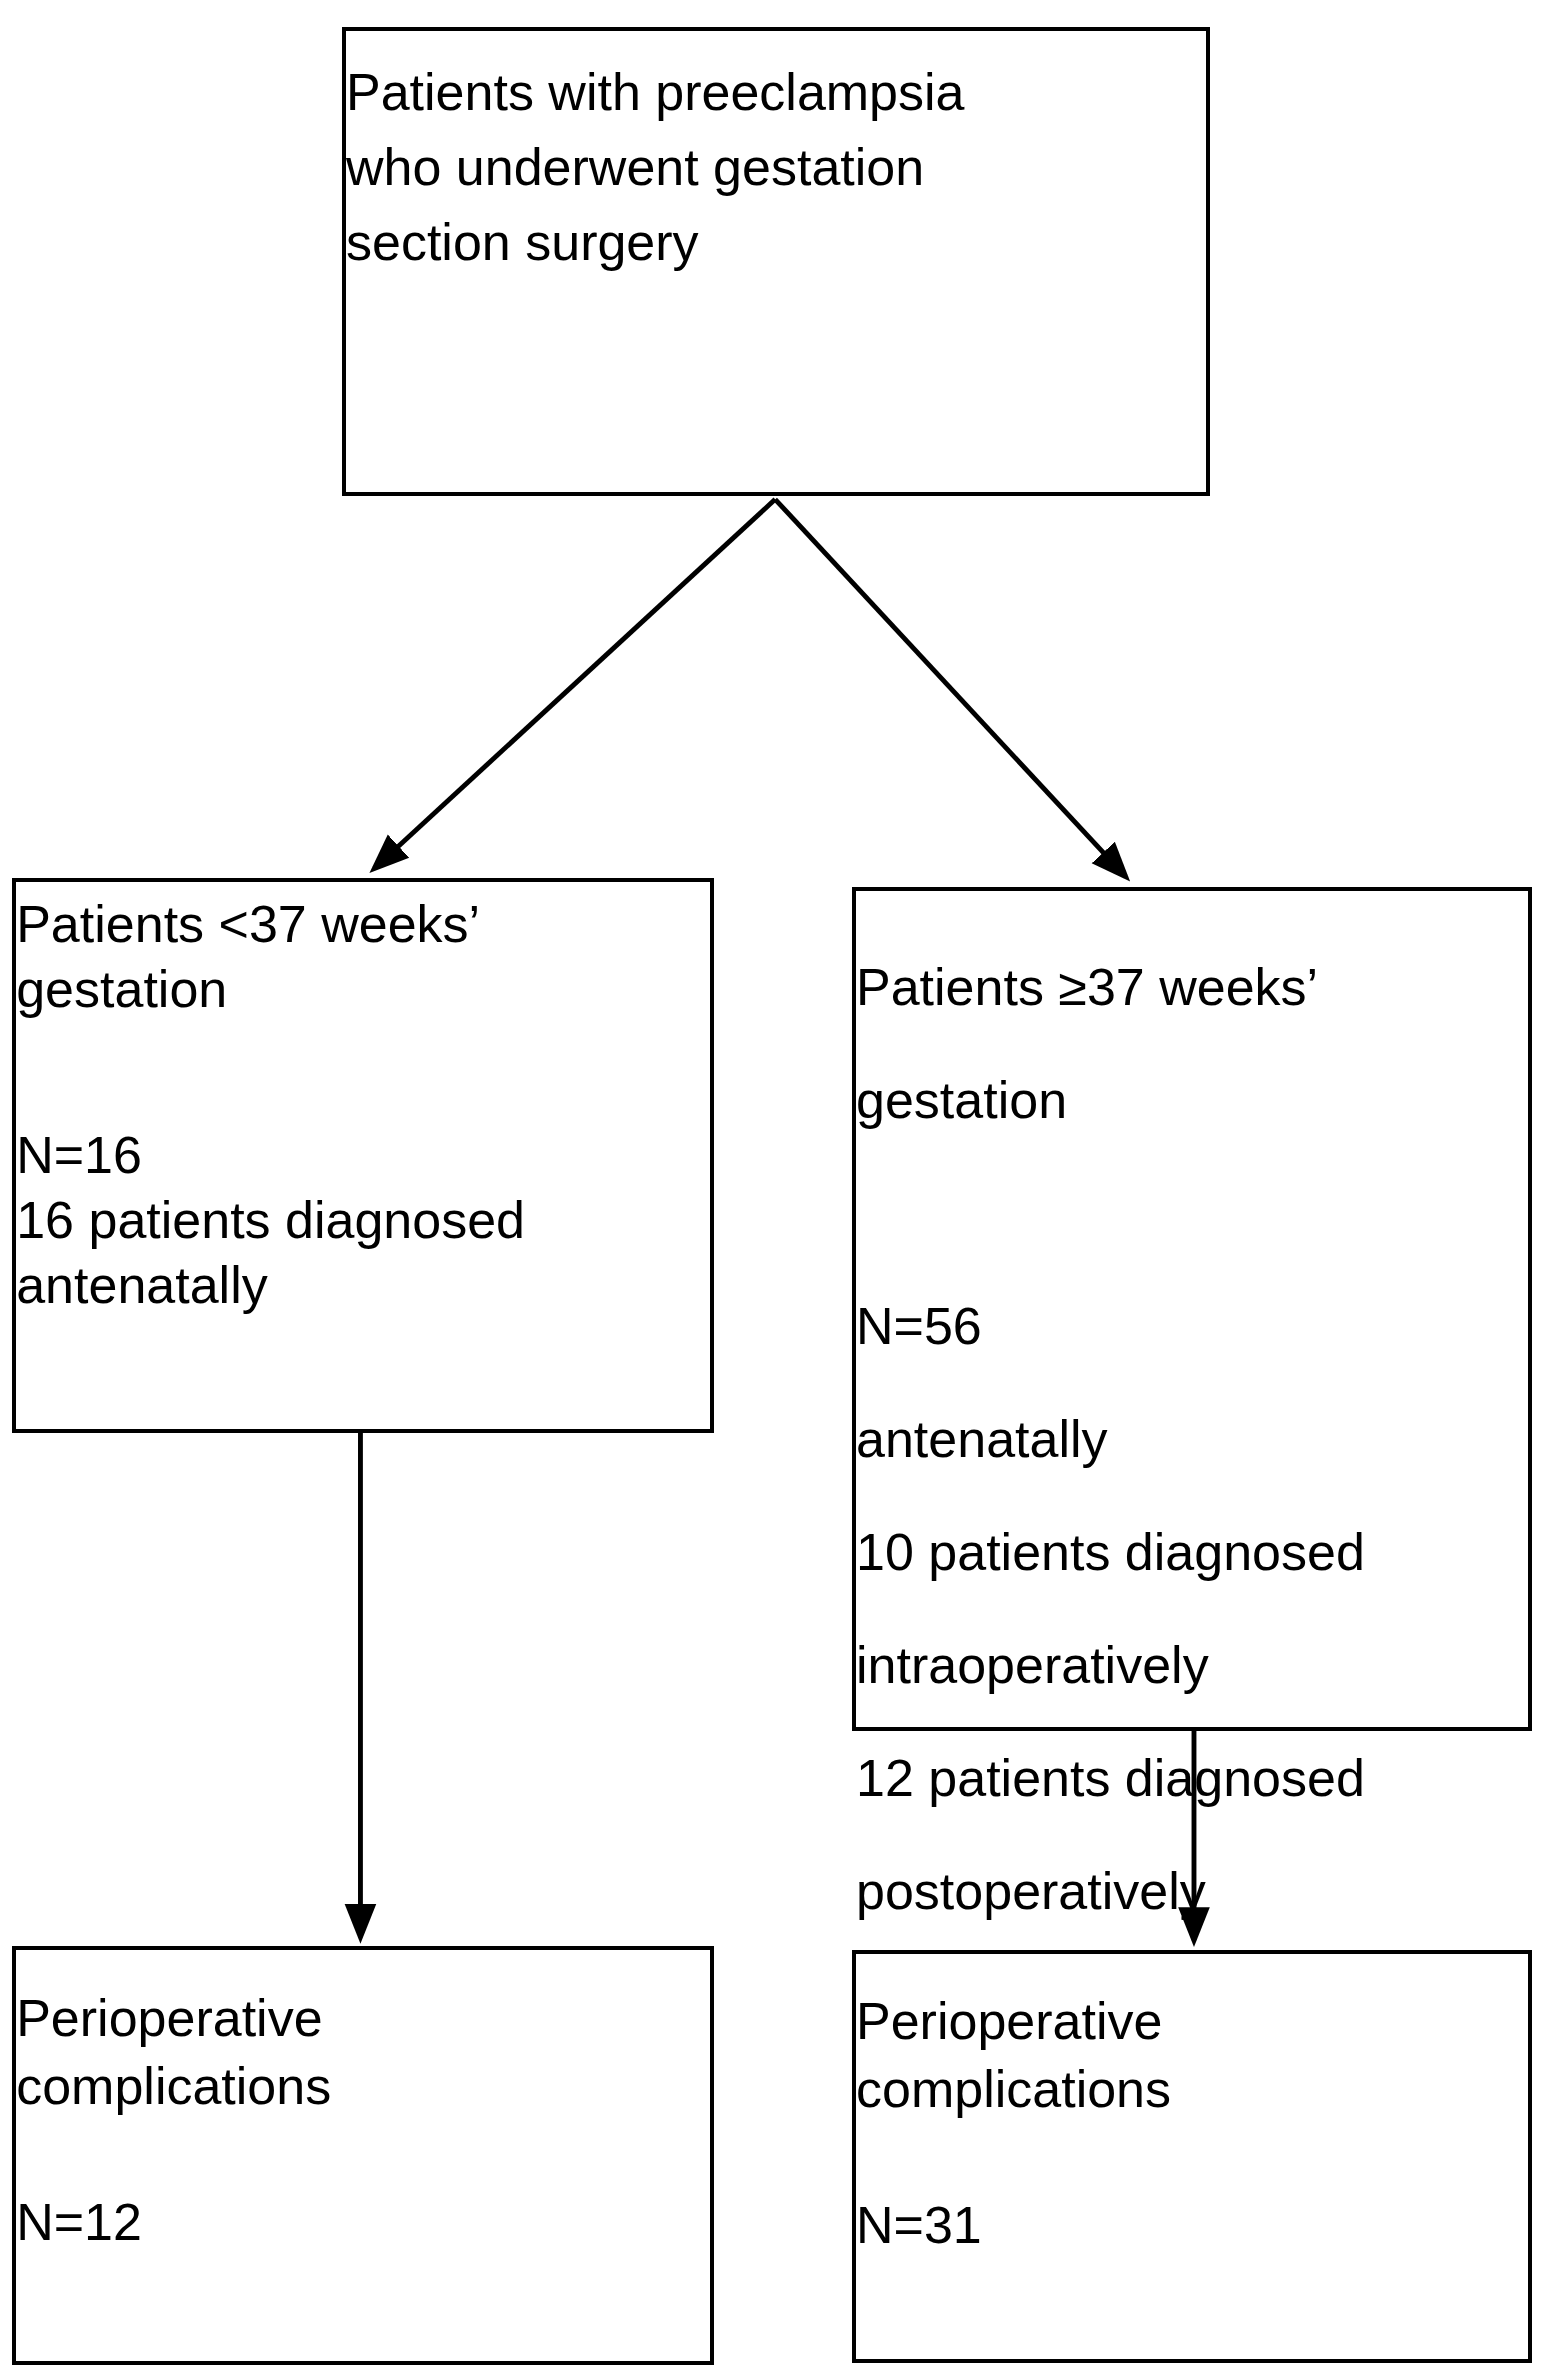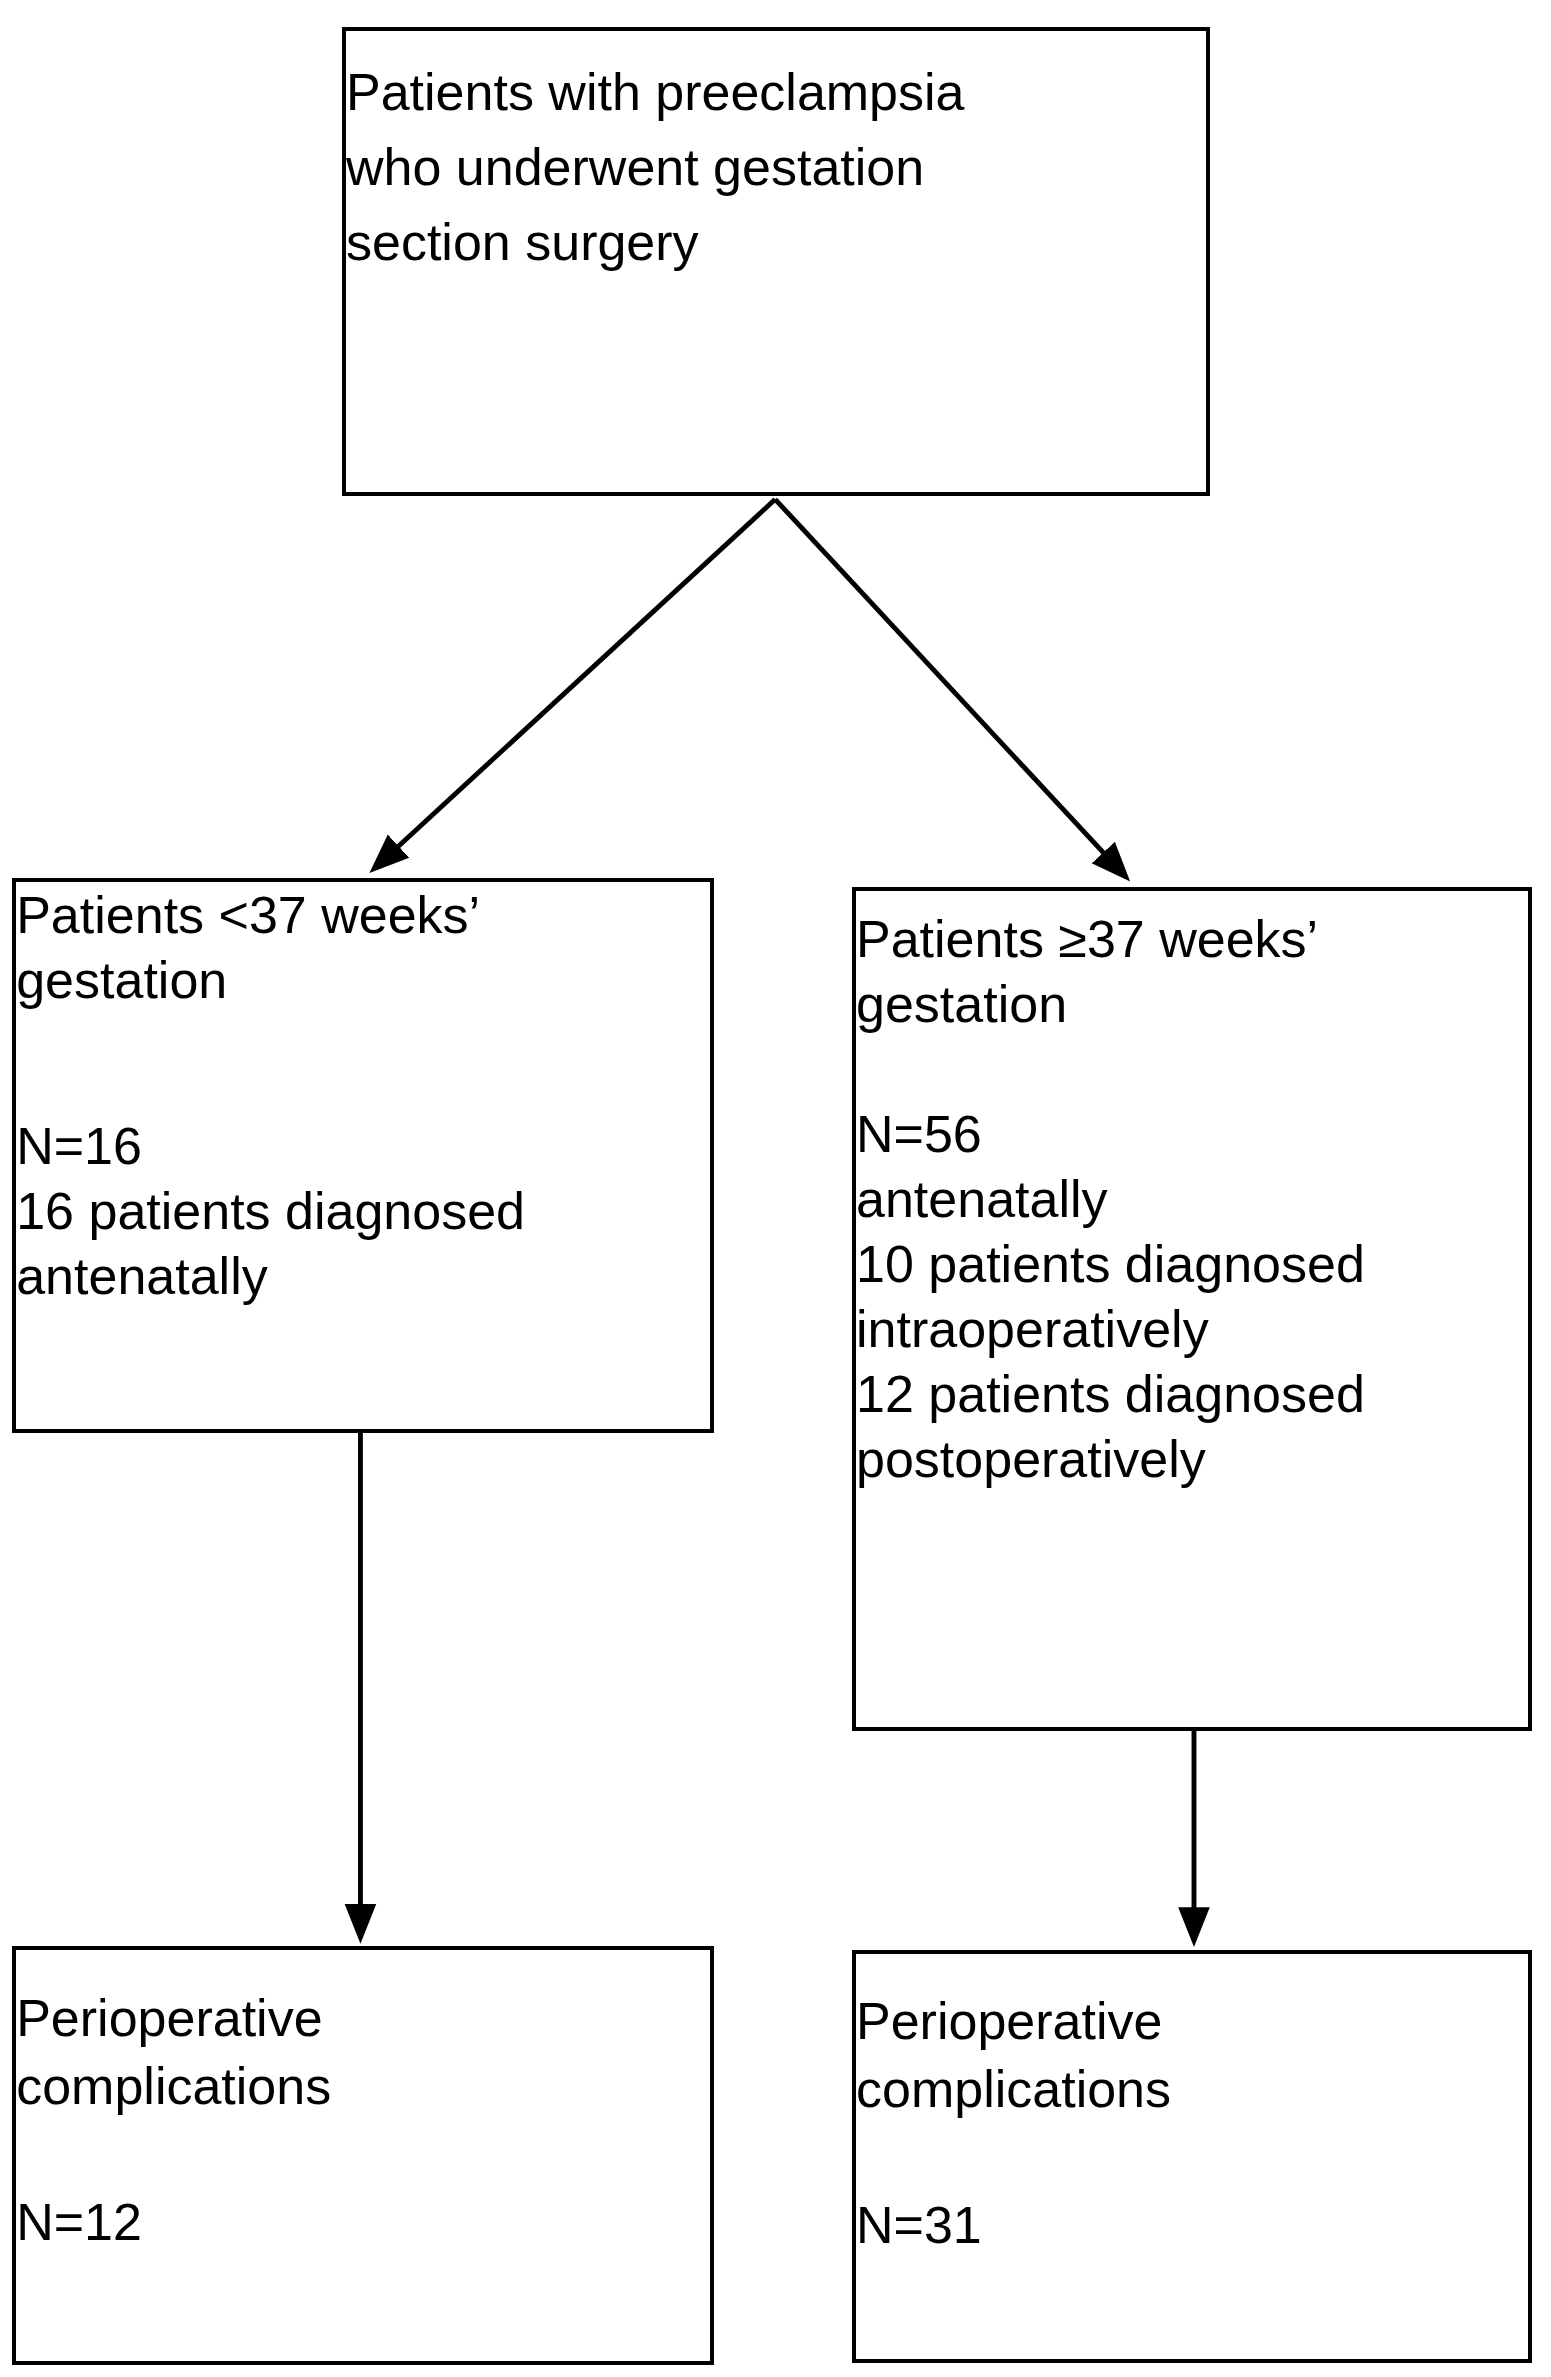--- a/index.html
+++ b/index.html
@@ -37,26 +37,26 @@
     text-align: left;
     font-size: 52px;
   }
   .bline {
     white-space: nowrap;
   }
   
   .box-top { left: 342px; top: 27px; width: 868px; height: 469px; padding-top: 24.4px; }
   .box-top .bline { height: 75px; line-height: 75px; }
   
-  .box-left { left: 12.2px; top: 878px; width: 702px; height: 555px; padding-top: 1px; }
+  .box-left { left: 12.2px; top: 878px; width: 702px; height: 555px; padding-top: 10px; }
   .box-left .bline { height: 65px; line-height: 65px; }
   .box-left .bline.gap { height: 101px; }
   
   .box-right { left: 852px; top: 887px; width: 680px; height: 844px; padding-top: 16.3px; }
-  .box-right .bline { height: 65px; line-height: 65px; }
+  .box-right .bline { height: 65px; line-height: 65px; margin-top: 48px; }
   
   .box-bl { left: 12.2px; top: 1946px; width: 702px; height: 419px; padding-top: 34px; }
   .box-br { left: 852px; top: 1950px; width: 680px; height: 413px; padding-top: 33px; }
   .box-bl .bline, .box-br .bline { height: 68px; line-height: 68px; }
 </style>
 </head>
 <body>
 
 <div class="canvas">
 

